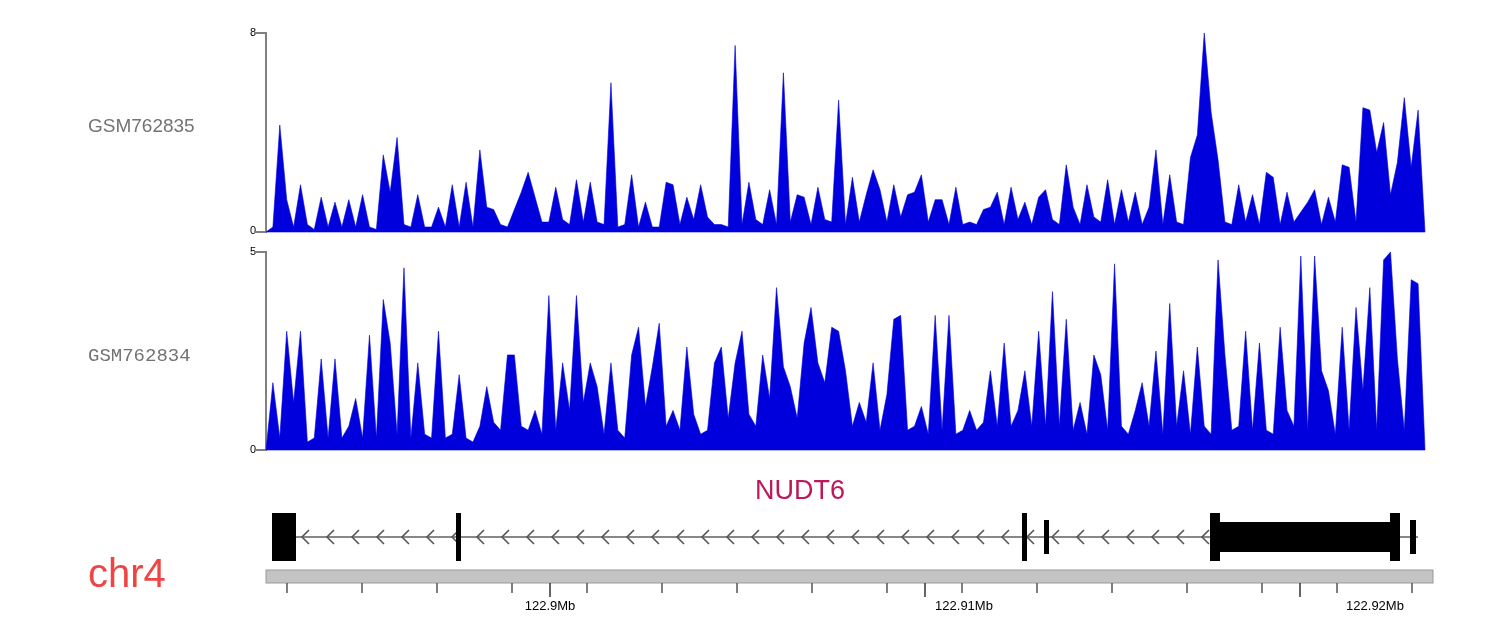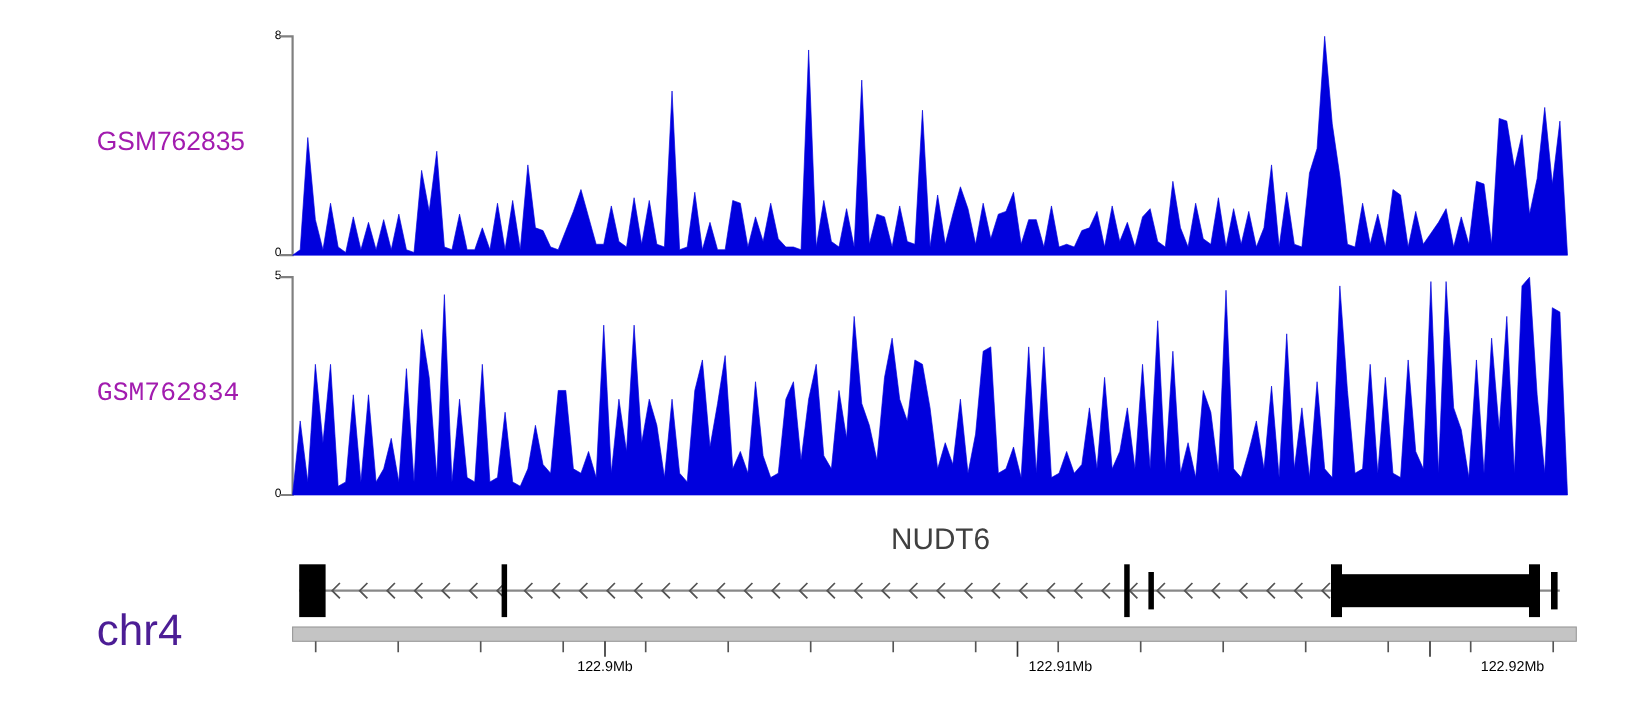--- a/index.html
+++ b/index.html
@@ -2,29 +2,29 @@
 <html><head>
 <meta charset="utf-8">
 <style>
   html,body{margin:0;padding:0;background:#ffffff;}
   body{width:1500px;height:640px;overflow:hidden;
        font-family:"Liberation Sans", sans-serif;
        -webkit-font-smoothing:antialiased;}
   #browser{position:relative;width:1500px;height:640px;background:#fff;}
 
   .track{position:absolute;left:0;width:1500px;}
-  .track-label{position:absolute;font-size:24px;color:#a21caf;
+  .track-label{position:absolute;font-size:19px;color:#737373;
                text-align:left;white-space:nowrap;}
   .axis-num{position:absolute;font-size:11px;color:#000;
             text-align:right;white-space:nowrap;}
   .plotsvg{position:absolute;left:0;top:0;}
 
-  #gene-name{position:absolute;font-size:27px;color:#404040;
-             white-space:nowrap;text-align:right;}
-  #chrom-label{position:absolute;font-size:40px;color:#4c1d95;
+  #gene-name{position:absolute;font-size:27px;color:#be185d;
+             white-space:nowrap;text-align:center;}
+  #chrom-label{position:absolute;font-size:40px;color:#ef4444;
                white-space:nowrap;}
   .tick-label{position:absolute;font-size:13px;color:#000;
               white-space:nowrap;transform:translateX(-50%);}
 </style>
 </head>
 <body>
 
 <div id="browser">
 
   <div class="track" style="top:0px;height:240px;">

